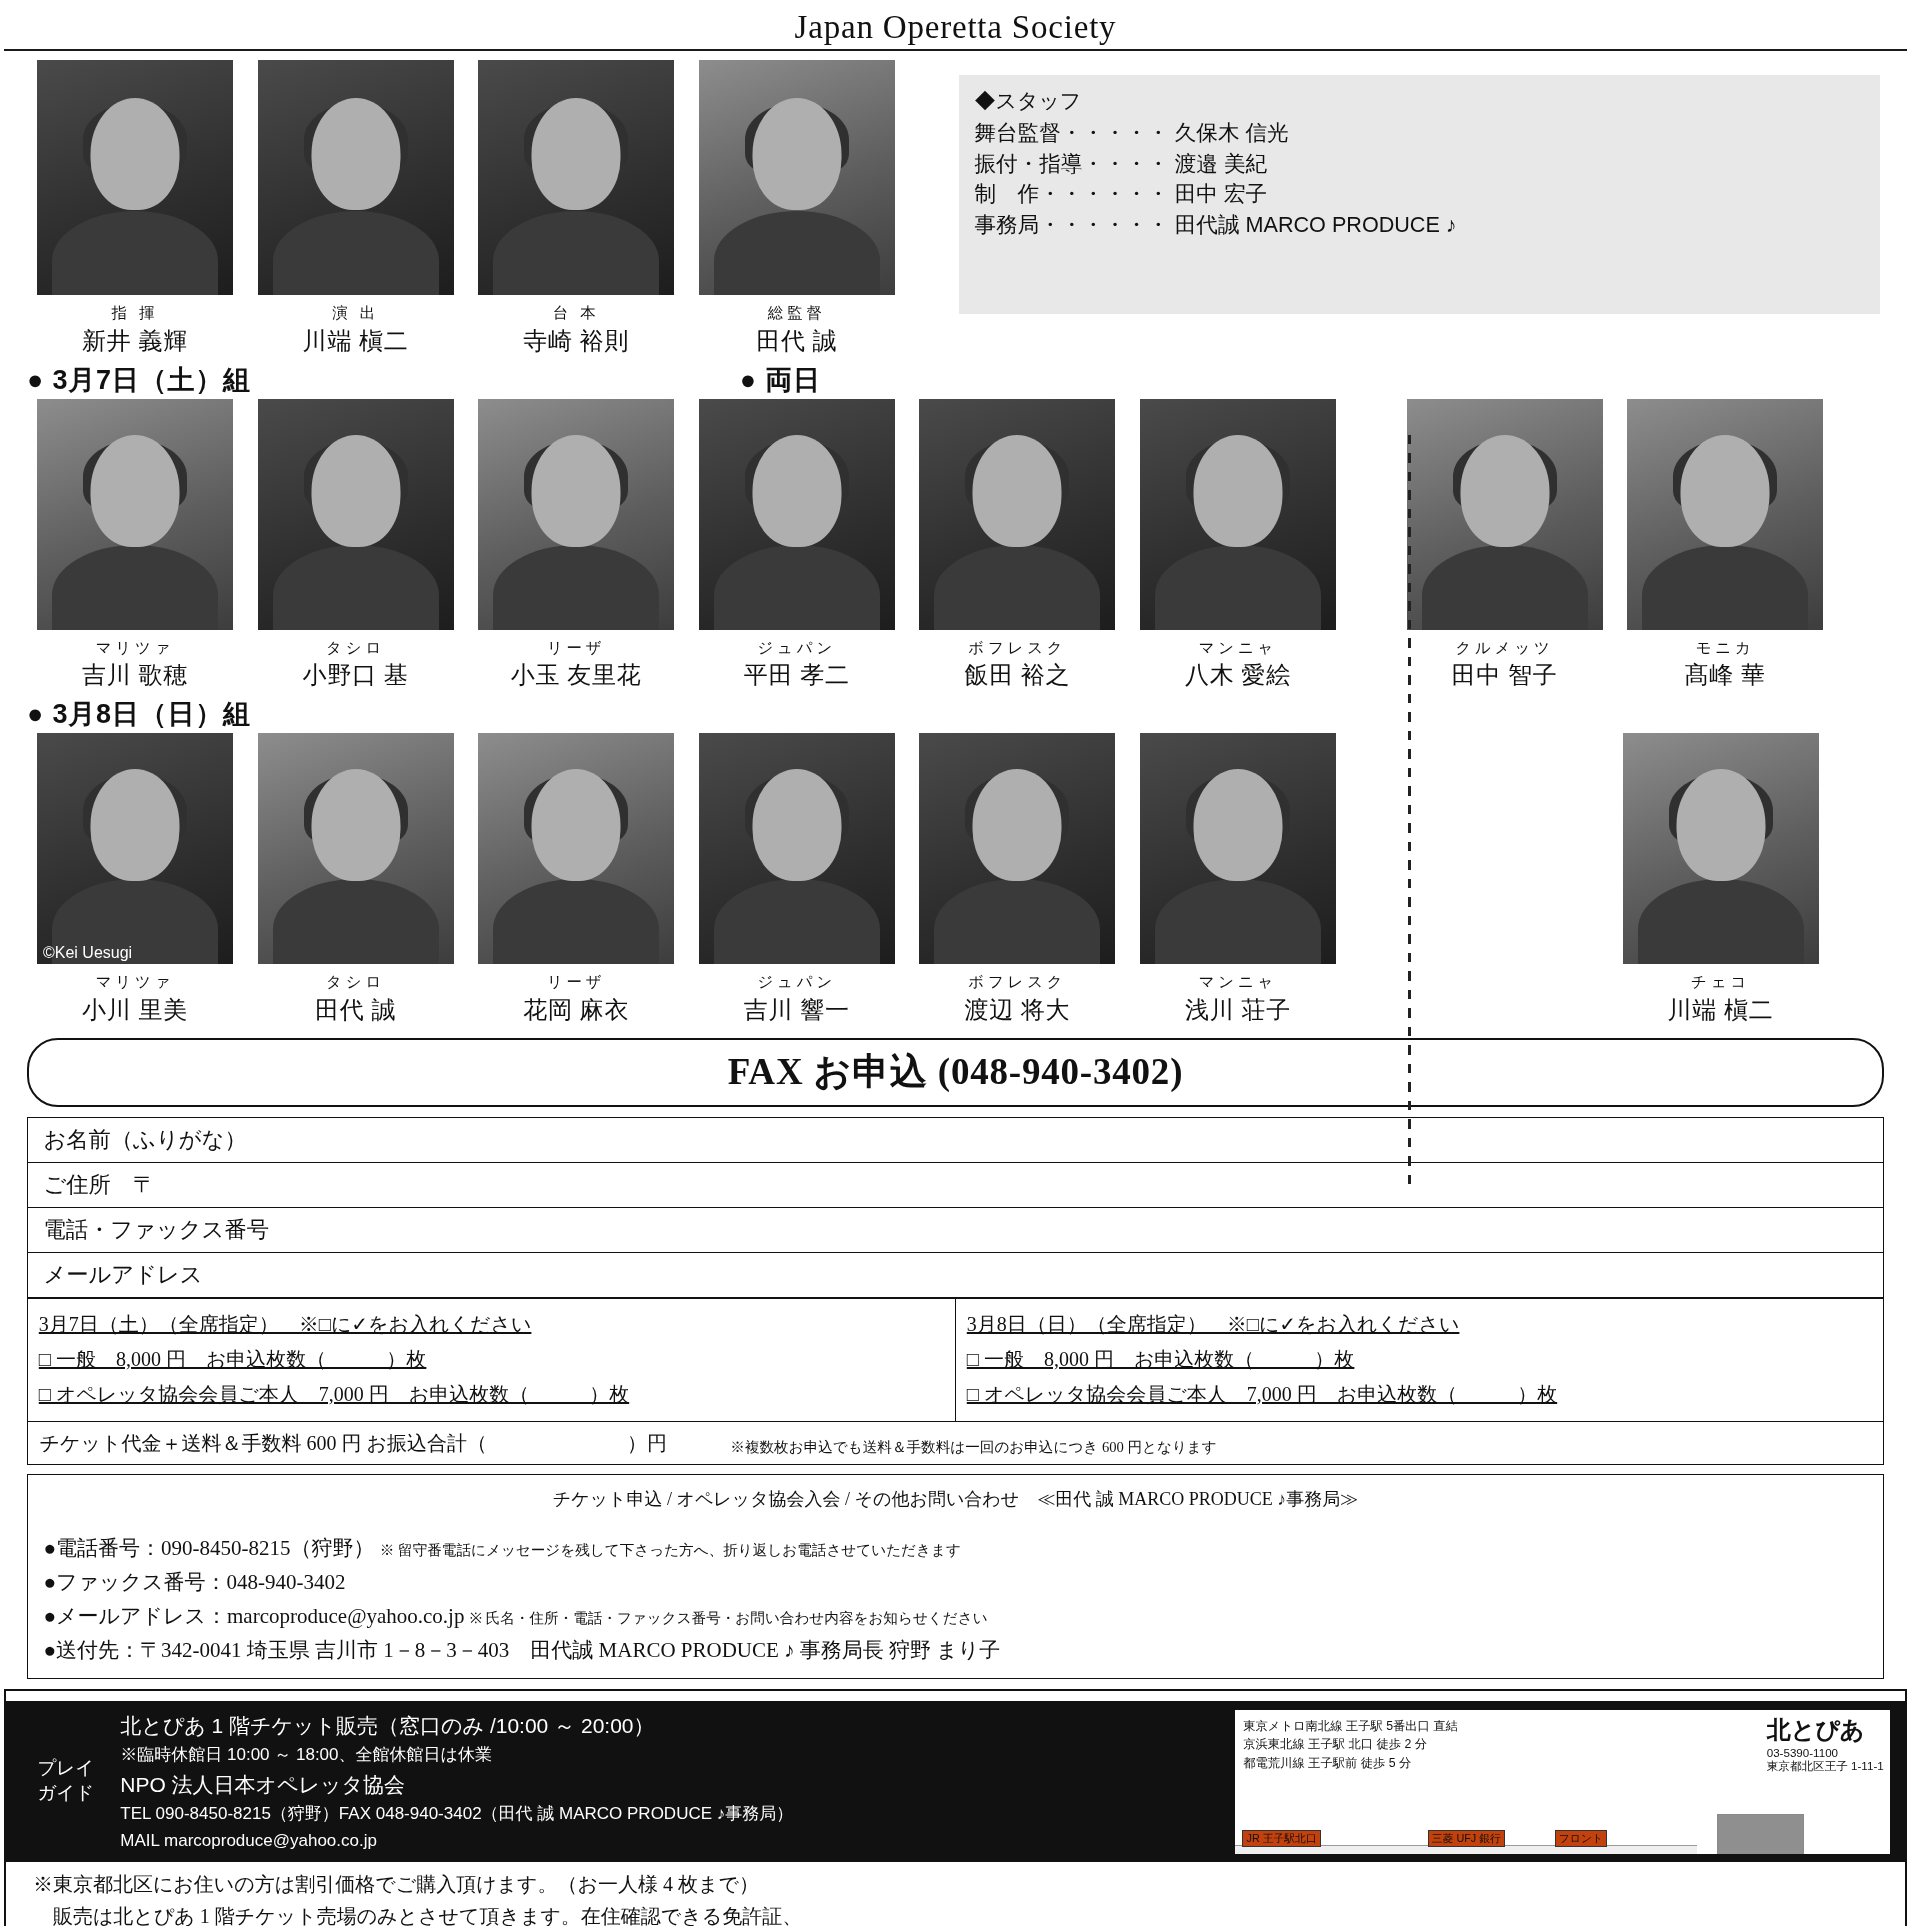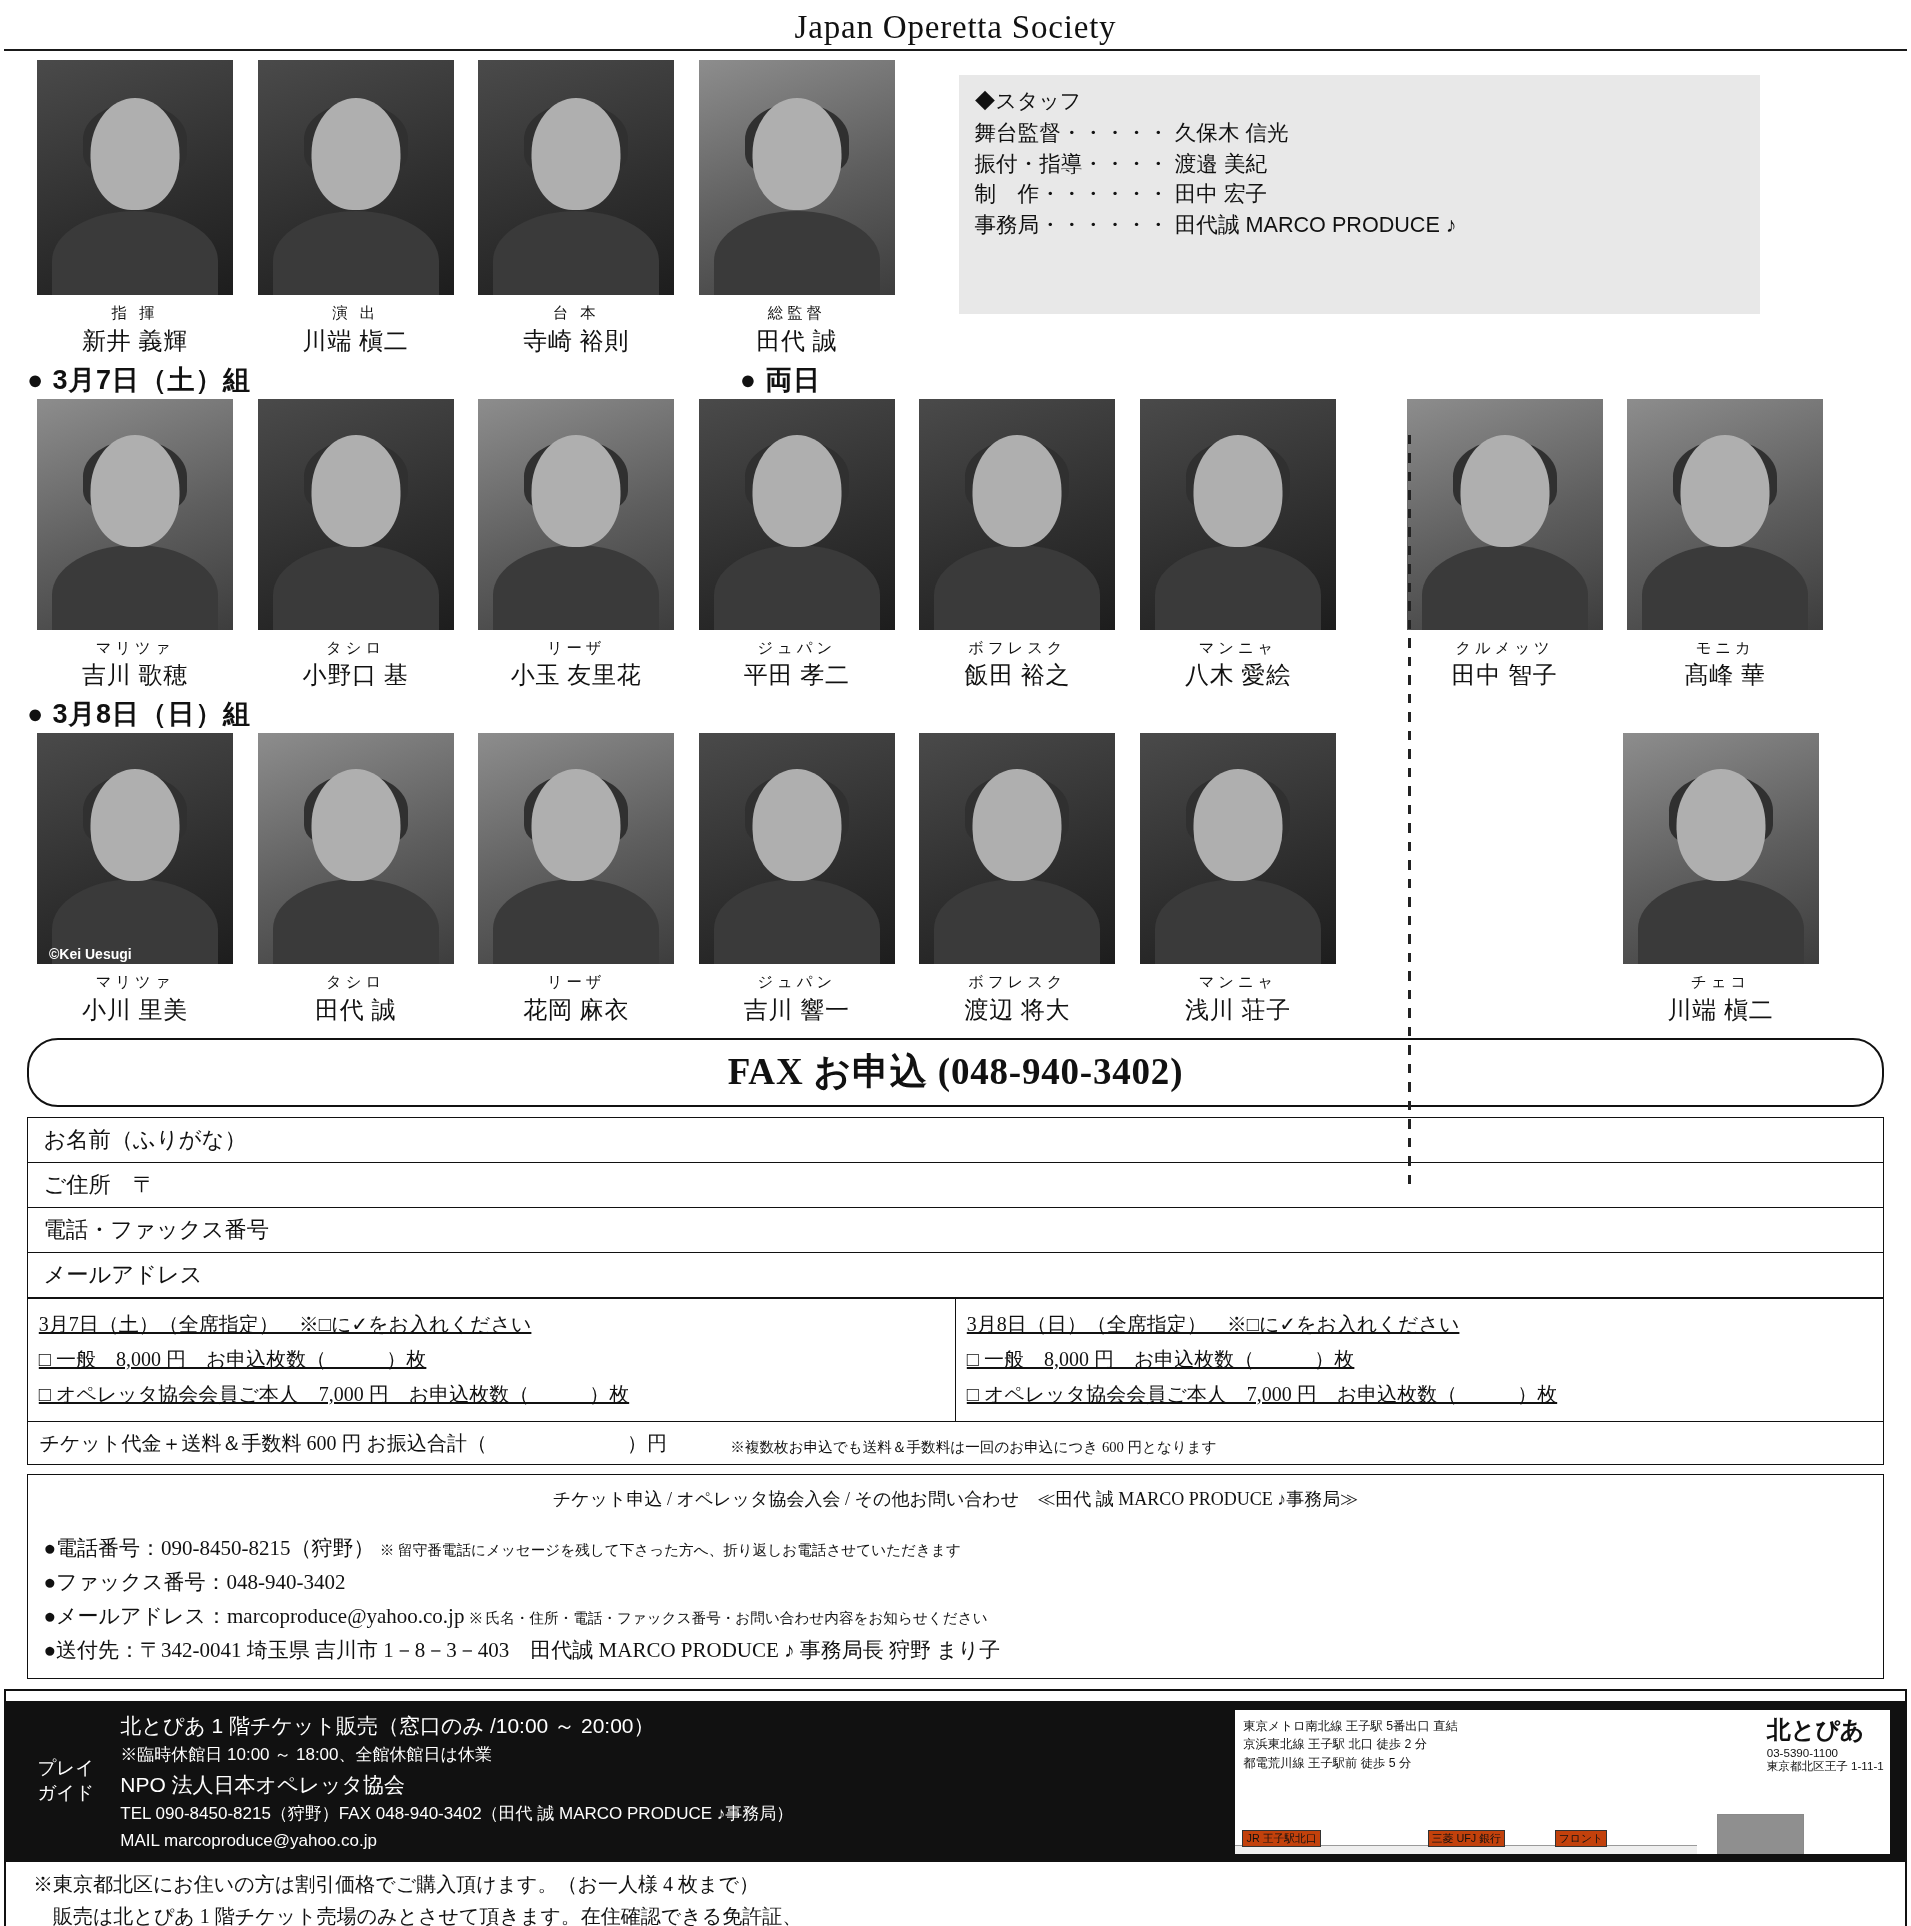--- a/index.html
+++ b/index.html
@@ -108,33 +108,32 @@
     font-family: "Liberation Sans", sans-serif;
   }
   .pname {
     font-size: 24px;
     letter-spacing: 0.8px;
     margin-top: 0.8px;
     margin-bottom: 2.3px;
   }
   .credit {
     position: absolute;
-    left: 12px;
+    left: 6px;
     bottom: 1.5px;
     color: #fff;
-    font-size: 14px;
-    font-family: "Liberation Sans", sans-serif;
-    font-weight: bold;
+    font-size: 16px;
+    font-family: "Liberation Sans", sans-serif;
   }
   
   .staff-box {
     position: absolute;
     left: 959px;
     top: 75px;
-    width: 801px;
+    width: 921px;
     height: 239px;
     background: #e8e8e8;
     box-sizing: border-box;
     padding: 10.8px 15.4px;
     font-size: 21.6px;
     line-height: 1.42;
     font-family: "Liberation Sans", sans-serif;
   }
   .staff-box .ttl { font-size: 21px; margin-bottom: 2.3px; }
   .staff-line { white-space: pre; }

